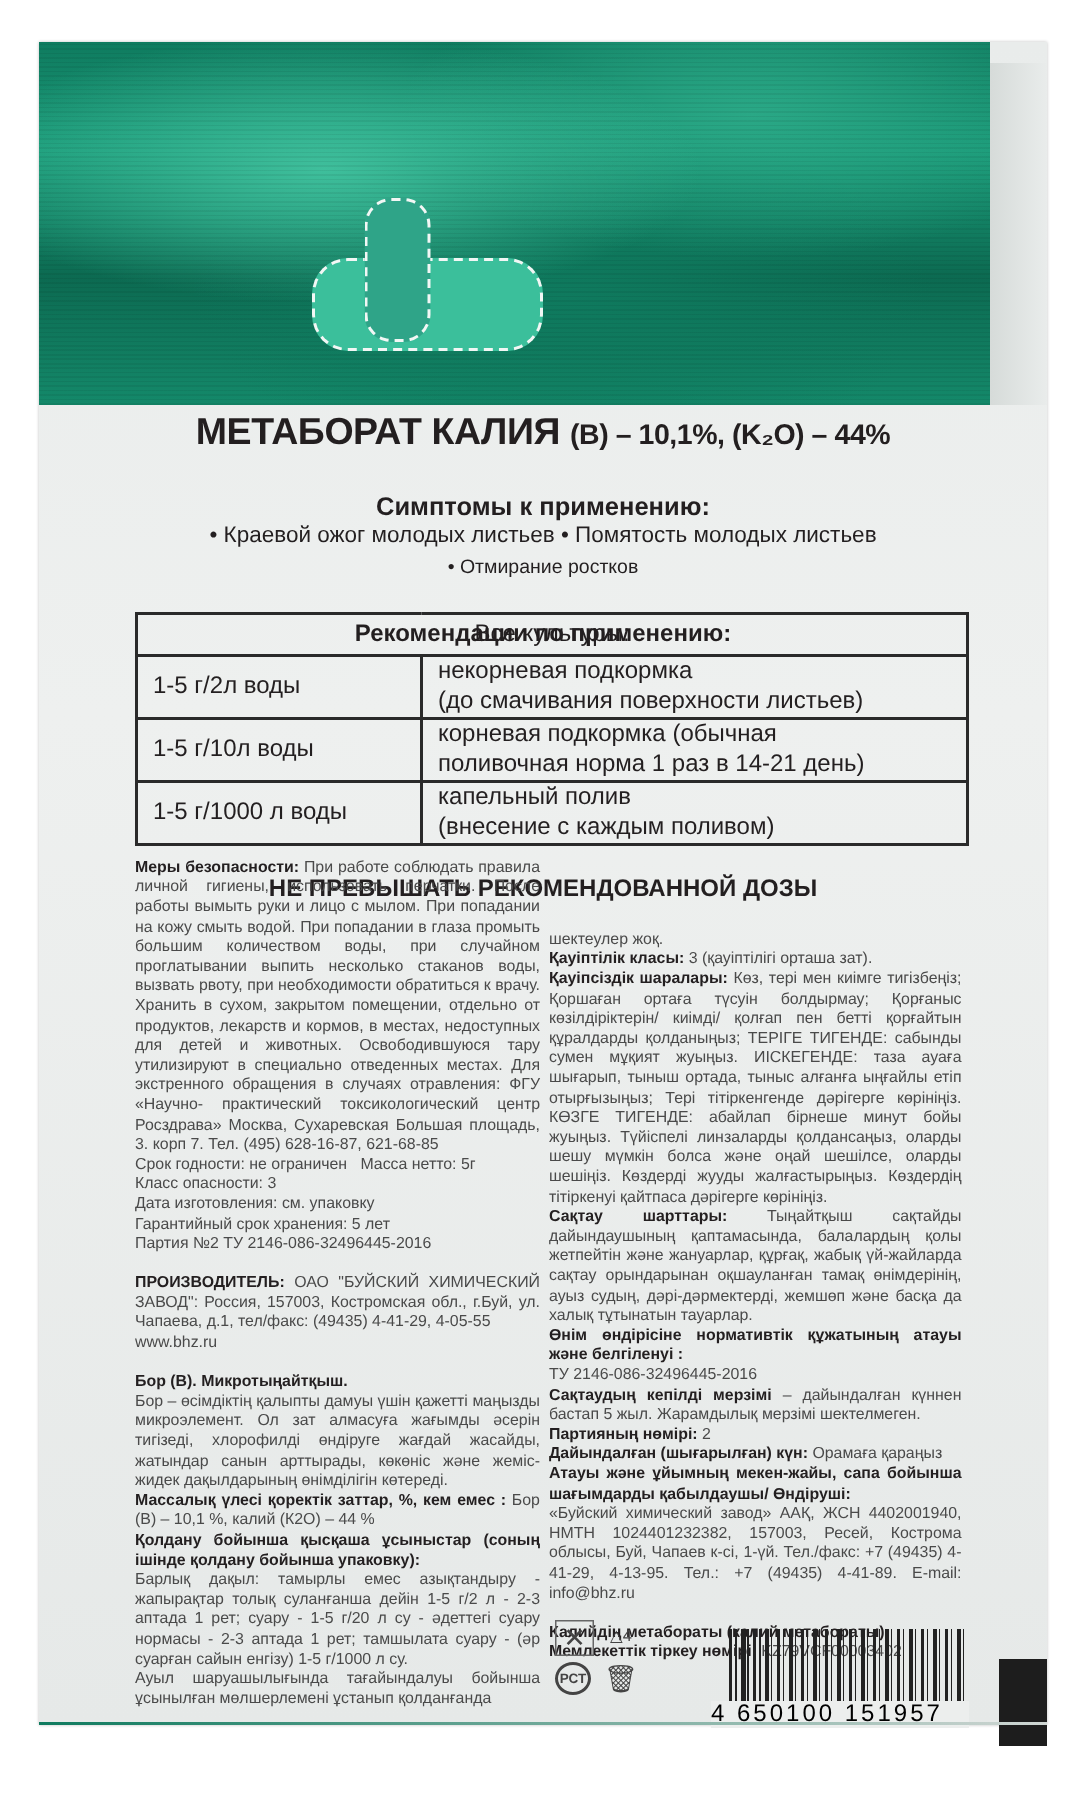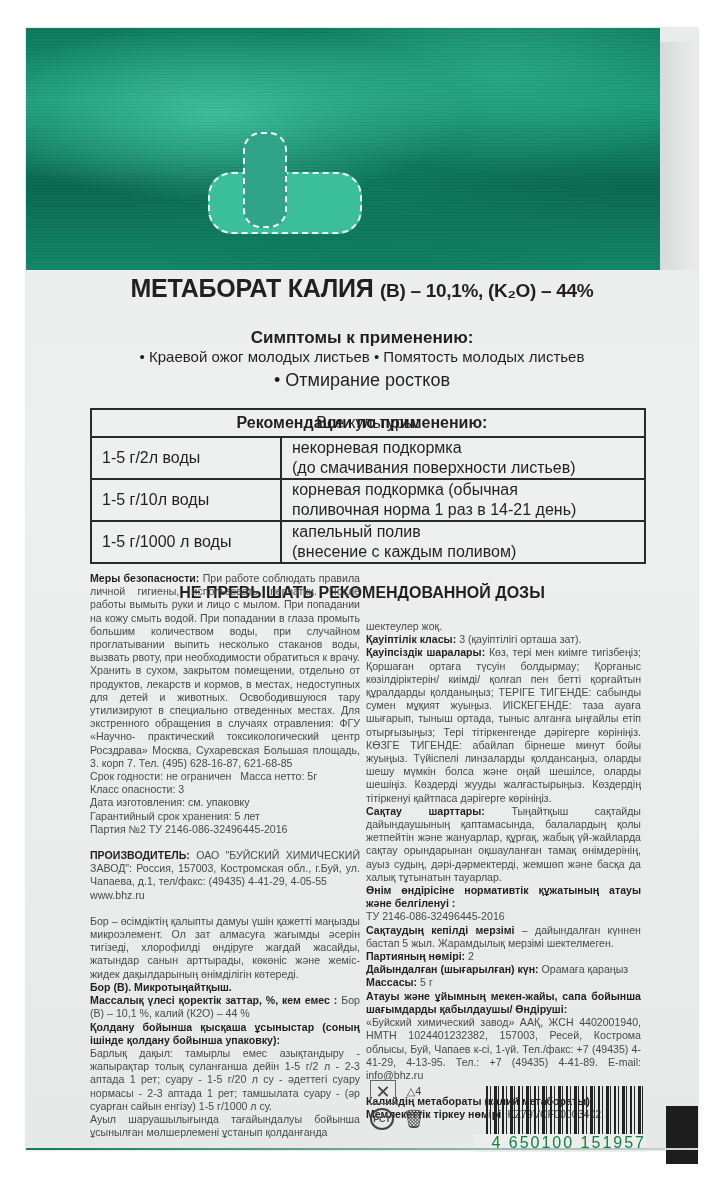--- a/index.html
+++ b/index.html
@@ -15,38 +15,38 @@
   .foil-side{position:absolute;left:634px;top:14px;width:38px;height:228px;background:linear-gradient(90deg,#d6dbd9,#e9eceb);}
   .notch{position:absolute;left:182px;top:104px;width:152px;height:108px;}
   .notch .tab1{position:absolute;left:35px;top:0;width:40px;height:92px;border-radius:18px;background:#2fa488;border:2px dashed #f2f7f5;}
   .notch .tab2{position:absolute;left:0;top:40px;width:150px;height:58px;border-radius:24px;background:#3bbf9b;border:2px dashed #f2f7f5;}
   .title{position:absolute;left:0;width:672px;text-align:center;color:#231f20;}
   .t1{top:246px;font-size:25px;font-weight:bold;letter-spacing:-0.3px;}
   .t1 .small{font-size:19px;}
   .t2{top:274px;font-size:23px;font-weight:bold;}
   .t3{top:300px;font-size:17px;font-weight:bold;}
   .t4{top:320px;font-size:15px;}
-  .t5{top:342px;font-size:18px;}
+  .t5{top:342px;font-size:13px;}
   .t6{top:362px;font-size:16px;font-weight:bold;margin-top:24px;}
   table.dose{position:absolute;left:64px;top:380px;width:556px;border-collapse:collapse;font-size:16px;color:#231f20;}
   table.dose td{border:2px solid #2a2a2a;padding:0 10px;line-height:20px;}
   table.dose td.hdr{text-align:center;height:26px;}
   table.dose td.c1{width:168px;height:40px;}
   .warn{position:absolute;left:0;top:556px;width:672px;text-align:center;font-size:16px;font-weight:bold;color:#231f20;}
   .col{position:absolute;font-size:10.6px;line-height:13.2px;color:#4a4a4a;text-align:justify;}
   .colL{left:64px;top:544px;width:270px;}
   .colR{left:340px;top:576px;width:275px;margin-top:16px;}
   .col b{color:#231f20;}
   .col p{margin:0;}
   .gap{height:13px;}
   .icons{position:absolute;left:344px;top:1052px;width:70px;height:60px;}
   .ic{position:absolute;width:24px;height:22px;font-size:18px;color:#444;text-align:center;line-height:22px;}
   .barcode{position:absolute;left:448px;top:1058px;width:172px;height:66px;}
   .bars{position:absolute;left:12px;top:0;width:158px;height:50px;background:repeating-linear-gradient(90deg,#222 0 2px,transparent 2px 4px,#222 4px 5px,transparent 5px 8px,#222 8px 11px,transparent 11px 12px,#222 12px 13px,transparent 13px 16px);}
-  .bcnum{position:absolute;left:0;top:48px;width:172px;font-size:16px;letter-spacing:2px;color:#15803d;text-align:right;background:#eceeed;}
+  .bcnum{position:absolute;left:0;top:48px;width:172px;font-size:16px;letter-spacing:2px;color:#000000;text-align:left;background:#eceeed;}
   .corner{position:absolute;left:640px;top:1078px;width:32px;height:58px;background:#1d1d1d;}
   .edge{position:absolute;left:0;top:1120px;width:672px;height:2px;background:linear-gradient(90deg,#0f7b5f,#cfd6d3);}
 </style>
 </head>
 <body>
 
 <div class="packet">
   <div class="foil">
     <div class="notch">
       <div class="tab2"></div>
@@ -90,39 +90,38 @@
     <p><b>Меры безопасности:</b> <span>При работе соблюдать правила личной гигиены, использовать перчатки. После работы вымыть руки и лицо с мылом. При попадании на кожу смыть водой. При попадании в глаза промыть большим количеством воды, при случайном проглатывании выпить несколько стаканов воды, вызвать рвоту, при необходимости обратиться к врачу. Хранить в сухом, закрытом помещении, отдельно от продуктов, лекарств и кормов, в местах, недоступных для детей и животных. Освободившуюся тару утилизируют в специально отведенных местах. Для экстренного обращения в случаях отравления: ФГУ «Научно- практический токсикологический центр Росздрава» Москва, Сухаревская Большая площадь, 3. корп 7. Тел. (495) 628-16-87, 621-68-85</span></p>
     <p><span>Срок годности: не ограничен</span>&nbsp;&nbsp;&nbsp;<span>Масса нетто: 5г</span></p>
     <p>Класс опасности: 3</p>
     <p>Дата изготовления: см. упаковку</p>
     <p>Гарантийный срок хранения: 5 лет</p>
     <p>Партия №2  ТУ 2146-086-32496445-2016</p>
     <div class="gap"></div>
     <p><b>ПРОИЗВОДИТЕЛЬ:</b> <span>ОАО "БУЙСКИЙ ХИМИЧЕСКИЙ ЗАВОД": Россия, 157003, Костромская обл., г.Буй, ул. Чапаева, д.1, тел/факс: (49435) 4-41-29, 4-05-55</span></p>
     <p>www.bhz.ru</p>
     <div class="gap"></div>
+    <p><b>Бор (В). Микротыңайтқыш.</b></p>
     <p>Бор – өсімдіктің қалыпты дамуы үшін қажетті маңызды микроэлемент. Ол зат алмасуға жағымды әсерін тигізеді, хлорофилді өндіруге жағдай жасайды, жатындар санын арттырады, көкөніс және жеміс-жидек дақылдарының өнімділігін көтереді.</p>
-    <p><b>Бор (В). Микротыңайтқыш.</b></p>
     <p><b>Массалық үлесі қоректік заттар, %, кем емес :</b> <span>Бор (В) – 10,1 %, калий (К2О) – 44 %</span></p>
     <p><b>Қолдану бойынша қысқаша ұсыныстар (соның ішінде қолдану бойынша упаковку):</b></p>
     <p>Барлық дақыл: тамырлы емес азықтандыру - жапырақтар толық суланғанша дейін 1-5 г/2 л - 2-3 аптада 1 рет; суару - 1-5 г/20 л су - әдеттегі суару нормасы - 2-3 аптада 1 рет; тамшылата суару - (әр суарған сайын енгізу) 1-5 г/1000 л су.</p>
     <p>Ауыл шаруашылығында тағайындалуы бойынша ұсынылған мөлшерлемені ұстанып қолданғанда</p>
   </div>
 
   <div class="col colR">
     <p>шектеулер жоқ.</p>
     <p><b>Қауіптілік класы:</b> <span>3 (қауіптілігі орташа зат).</span></p>
     <p><b>Қауіпсіздік шаралары:</b> <span>Көз, тері мен киімге тигізбеңіз; Қоршаған ортаға түсуін болдырмау; Қорғаныс көзілдіріктерін/ киімді/ қолғап пен бетті қорғайтын құралдарды қолданыңыз; ТЕРІГЕ ТИГЕНДЕ: сабынды сумен мұқият жуыңыз. ИІСКЕГЕНДЕ: таза ауаға шығарып, тыныш ортада, тыныс алғанға ыңғайлы етіп отырғызыңыз; Тері тітіркенгенде дәрігерге көрініңіз. КӨЗГЕ ТИГЕНДЕ: абайлап бірнеше минут бойы жуыңыз. Түйіспелі линзаларды қолдансаңыз, оларды шешу мүмкін болса және оңай шешілсе, оларды шешіңіз. Көздерді жууды жалғастырыңыз. Көздердің тітіркенуі қайтпаса дәрігерге көрініңіз.</span></p>
     <p><b>Сақтау шарттары:</b> <span>Тыңайтқыш сақтайды дайындаушының қаптамасында, балалардың қолы жетпейтін және жануарлар, құрғақ, жабық үй-жайларда сақтау орындарынан оқшауланған тамақ өнімдерінің, ауыз судың, дәрі-дәрмектерді, жемшөп және басқа да халық тұтынатын тауарлар.</span></p>
     <p><b>Өнім өндірісіне нормативтік құжатының атауы және белгіленуі :</b></p>
     <p>ТУ 2146-086-32496445-2016</p>
     <p><b>Сақтаудың кепілді мерзімі</b> <span>– дайындалған күннен бастап 5 жыл. Жарамдылық мерзімі шектелмеген.</span></p>
     <p><b>Партияның нөмірі:</b> <span>2</span></p>
     <p><b>Дайындалған (шығарылған) күн:</b> <span>Орамаға қараңыз</span></p>
-    <p><b>Массасы:</b> <span>5 г</span></p>
     <p><b>Атауы және ұйымның мекен-жайы, сапа бойынша шағымдарды қабылдаушы/ Өндіруші:</b></p>
     <p>«Буйский химический завод» ААҚ, ЖСН 4402001940, НМТН 1024401232382, 157003, Ресей, Кострома облысы, Буй, Чапаев к-сі, 1-үй. Тел./факс: +7 (49435) 4-41-29, 4-13-95. Тел.: +7 (49435) 4-41-89. E-mail: info@bhz.ru</p>
     <div class="gap"></div>
     <p><b>Калийдің метабораты (калий метабораты)</b></p>
     <p><b>Мемлекеттік тіркеу нөмірі:</b> <span>KZ79VCF00003402</span></p>
   </div>
 
   <div class="icons">
     <div class="ic" style="left:0;top:0;border:1px solid #666;">✕</div>
     <div class="ic" style="left:32px;top:0;font-size:11px;">△<span>4</span></div>

